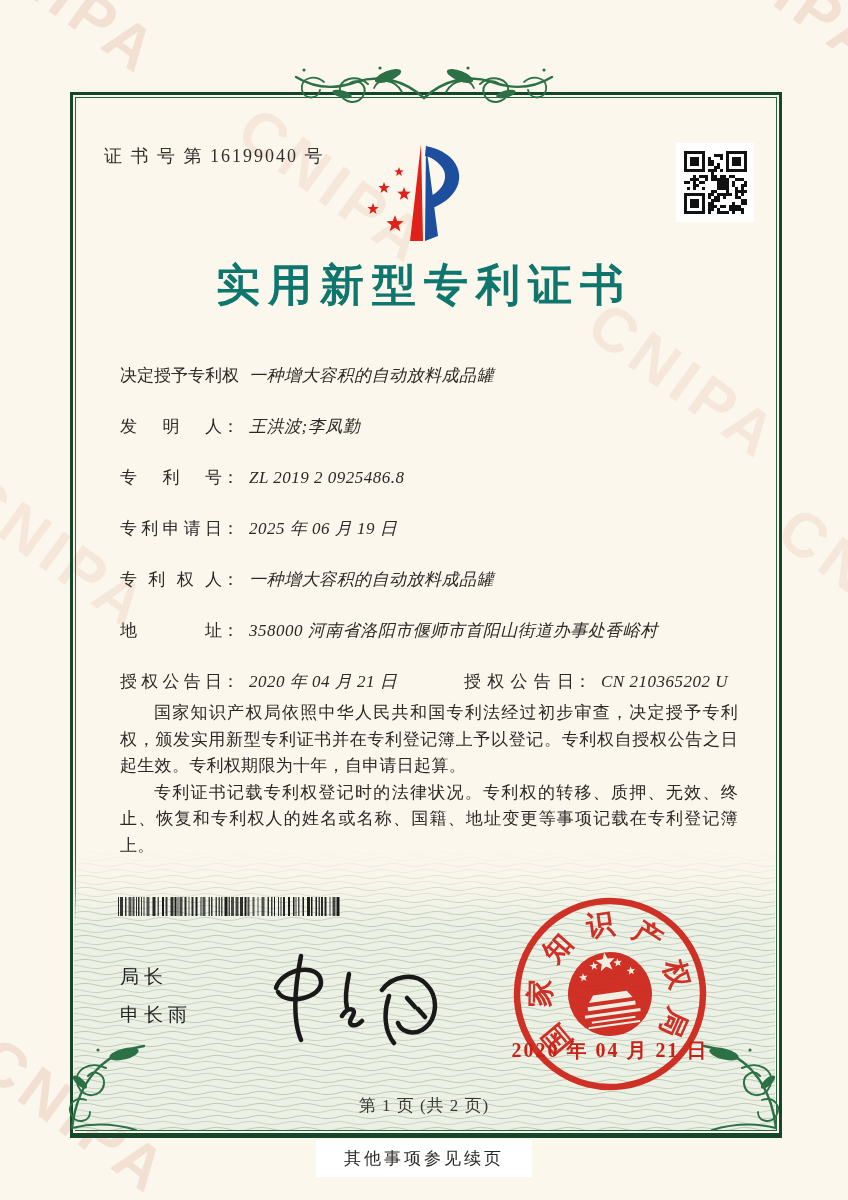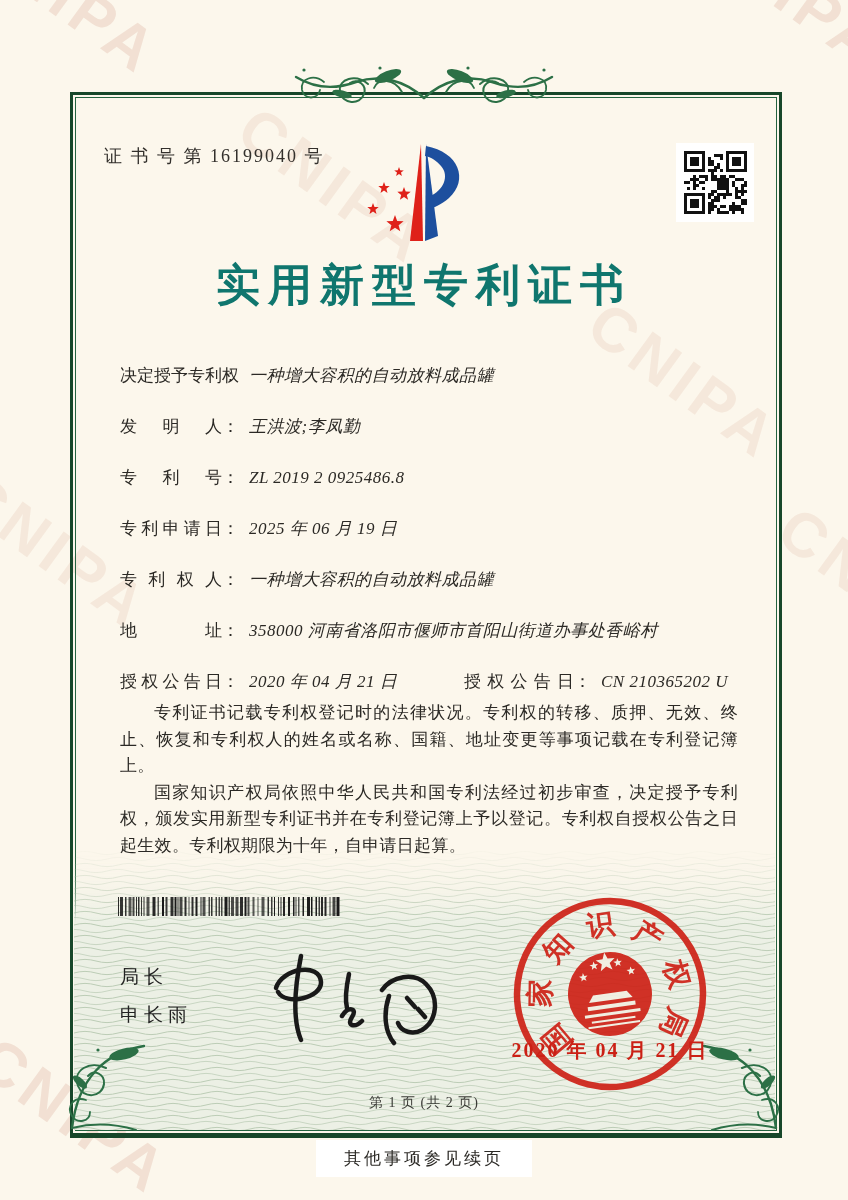--- a/index.html
+++ b/index.html
@@ -55,21 +55,21 @@
   .officer{position:absolute;left:120px;z-index:3;font-size:19px;color:#222;letter-spacing:5px;}
   #officer-title{top:964px;}
   #officer-name{top:1002px;text-align:right;}
   #signature{position:absolute;left:246px;top:946px;z-index:4;}
 
   #seal{position:absolute;left:510px;top:894px;z-index:4;}
   .seal-date{position:absolute;left:500px;top:1037px;width:220px;text-align:center;z-index:5;
              font-size:20px;font-weight:700;color:#cb2015;letter-spacing:2px;}
 
   .page-num{position:absolute;left:0;top:1094px;width:848px;text-align:center;z-index:3;
-            font-size:14px;color:#3a3a36;letter-spacing:1px;}
+            font-size:17px;color:#3a3a36;letter-spacing:1px;}
 
   .footer-note{position:absolute;left:0;top:1140px;width:848px;text-align:center;z-index:3;}
   .footer-note span{display:inline-block;background:#ffffff;padding:7px 28px;font-size:17px;
             color:#2b2925;letter-spacing:3px;}
 </style>
 </head>
 <body>
 
 <div class="page">
 
@@ -346,22 +346,22 @@
     </div>
     <div class="row" style="top:263px">
       <span class="lbl">地 址</span><span class="colon">：</span><span class="val">358000 河南省洛阳市偃师市首阳山街道办事处香峪村</span>
     </div>
     <div class="row" style="top:314px">
       <span class="lbl">授权公告日</span><span class="colon">：</span><span class="val val-date">2020 年 04 月 21 日</span><span class="lbl" style="width:110px">授权公告日</span><span class="colon">：</span><span class="val">CN 210365202 U</span>
     </div>
   </div>
 
   <div class="paras">
+    <p>国家知识产权局依照中华人民共和国专利法经过初步审查，决定授予专利权，颁发实用新型专利证书并在专利登记簿上予以登记。专利权自授权公告之日起生效。专利权期限为十年，自申请日起算。</p>
     <p>专利证书记载专利权登记时的法律状况。专利权的转移、质押、无效、终止、恢复和专利权人的姓名或名称、国籍、地址变更等事项记载在专利登记簿上。</p>
-    <p>国家知识产权局依照中华人民共和国专利法经过初步审查，决定授予专利权，颁发实用新型专利证书并在专利登记簿上予以登记。专利权自授权公告之日起生效。专利权期限为十年，自申请日起算。</p>
   </div>
 
   <svg id="barcode" width="222" height="19">
       <rect x="0" y="0" width="1" height="19" fill="#161616" opacity="0.91"></rect>
       <rect x="2" y="0" width="3" height="19" fill="#161616" opacity="0.86"></rect>
       <rect x="7" y="0" width="1.5" height="19" fill="#161616" opacity="0.87"></rect>
       <rect x="10.5" y="0" width="3" height="19" fill="#161616" opacity="0.72"></rect>
       <rect x="14.5" y="0" width="2" height="19" fill="#161616" opacity="0.79"></rect>
       <rect x="18" y="0" width="1" height="19" fill="#161616" opacity="0.89"></rect>
       <rect x="20" y="0" width="1.5" height="19" fill="#161616" opacity="0.87"></rect>

